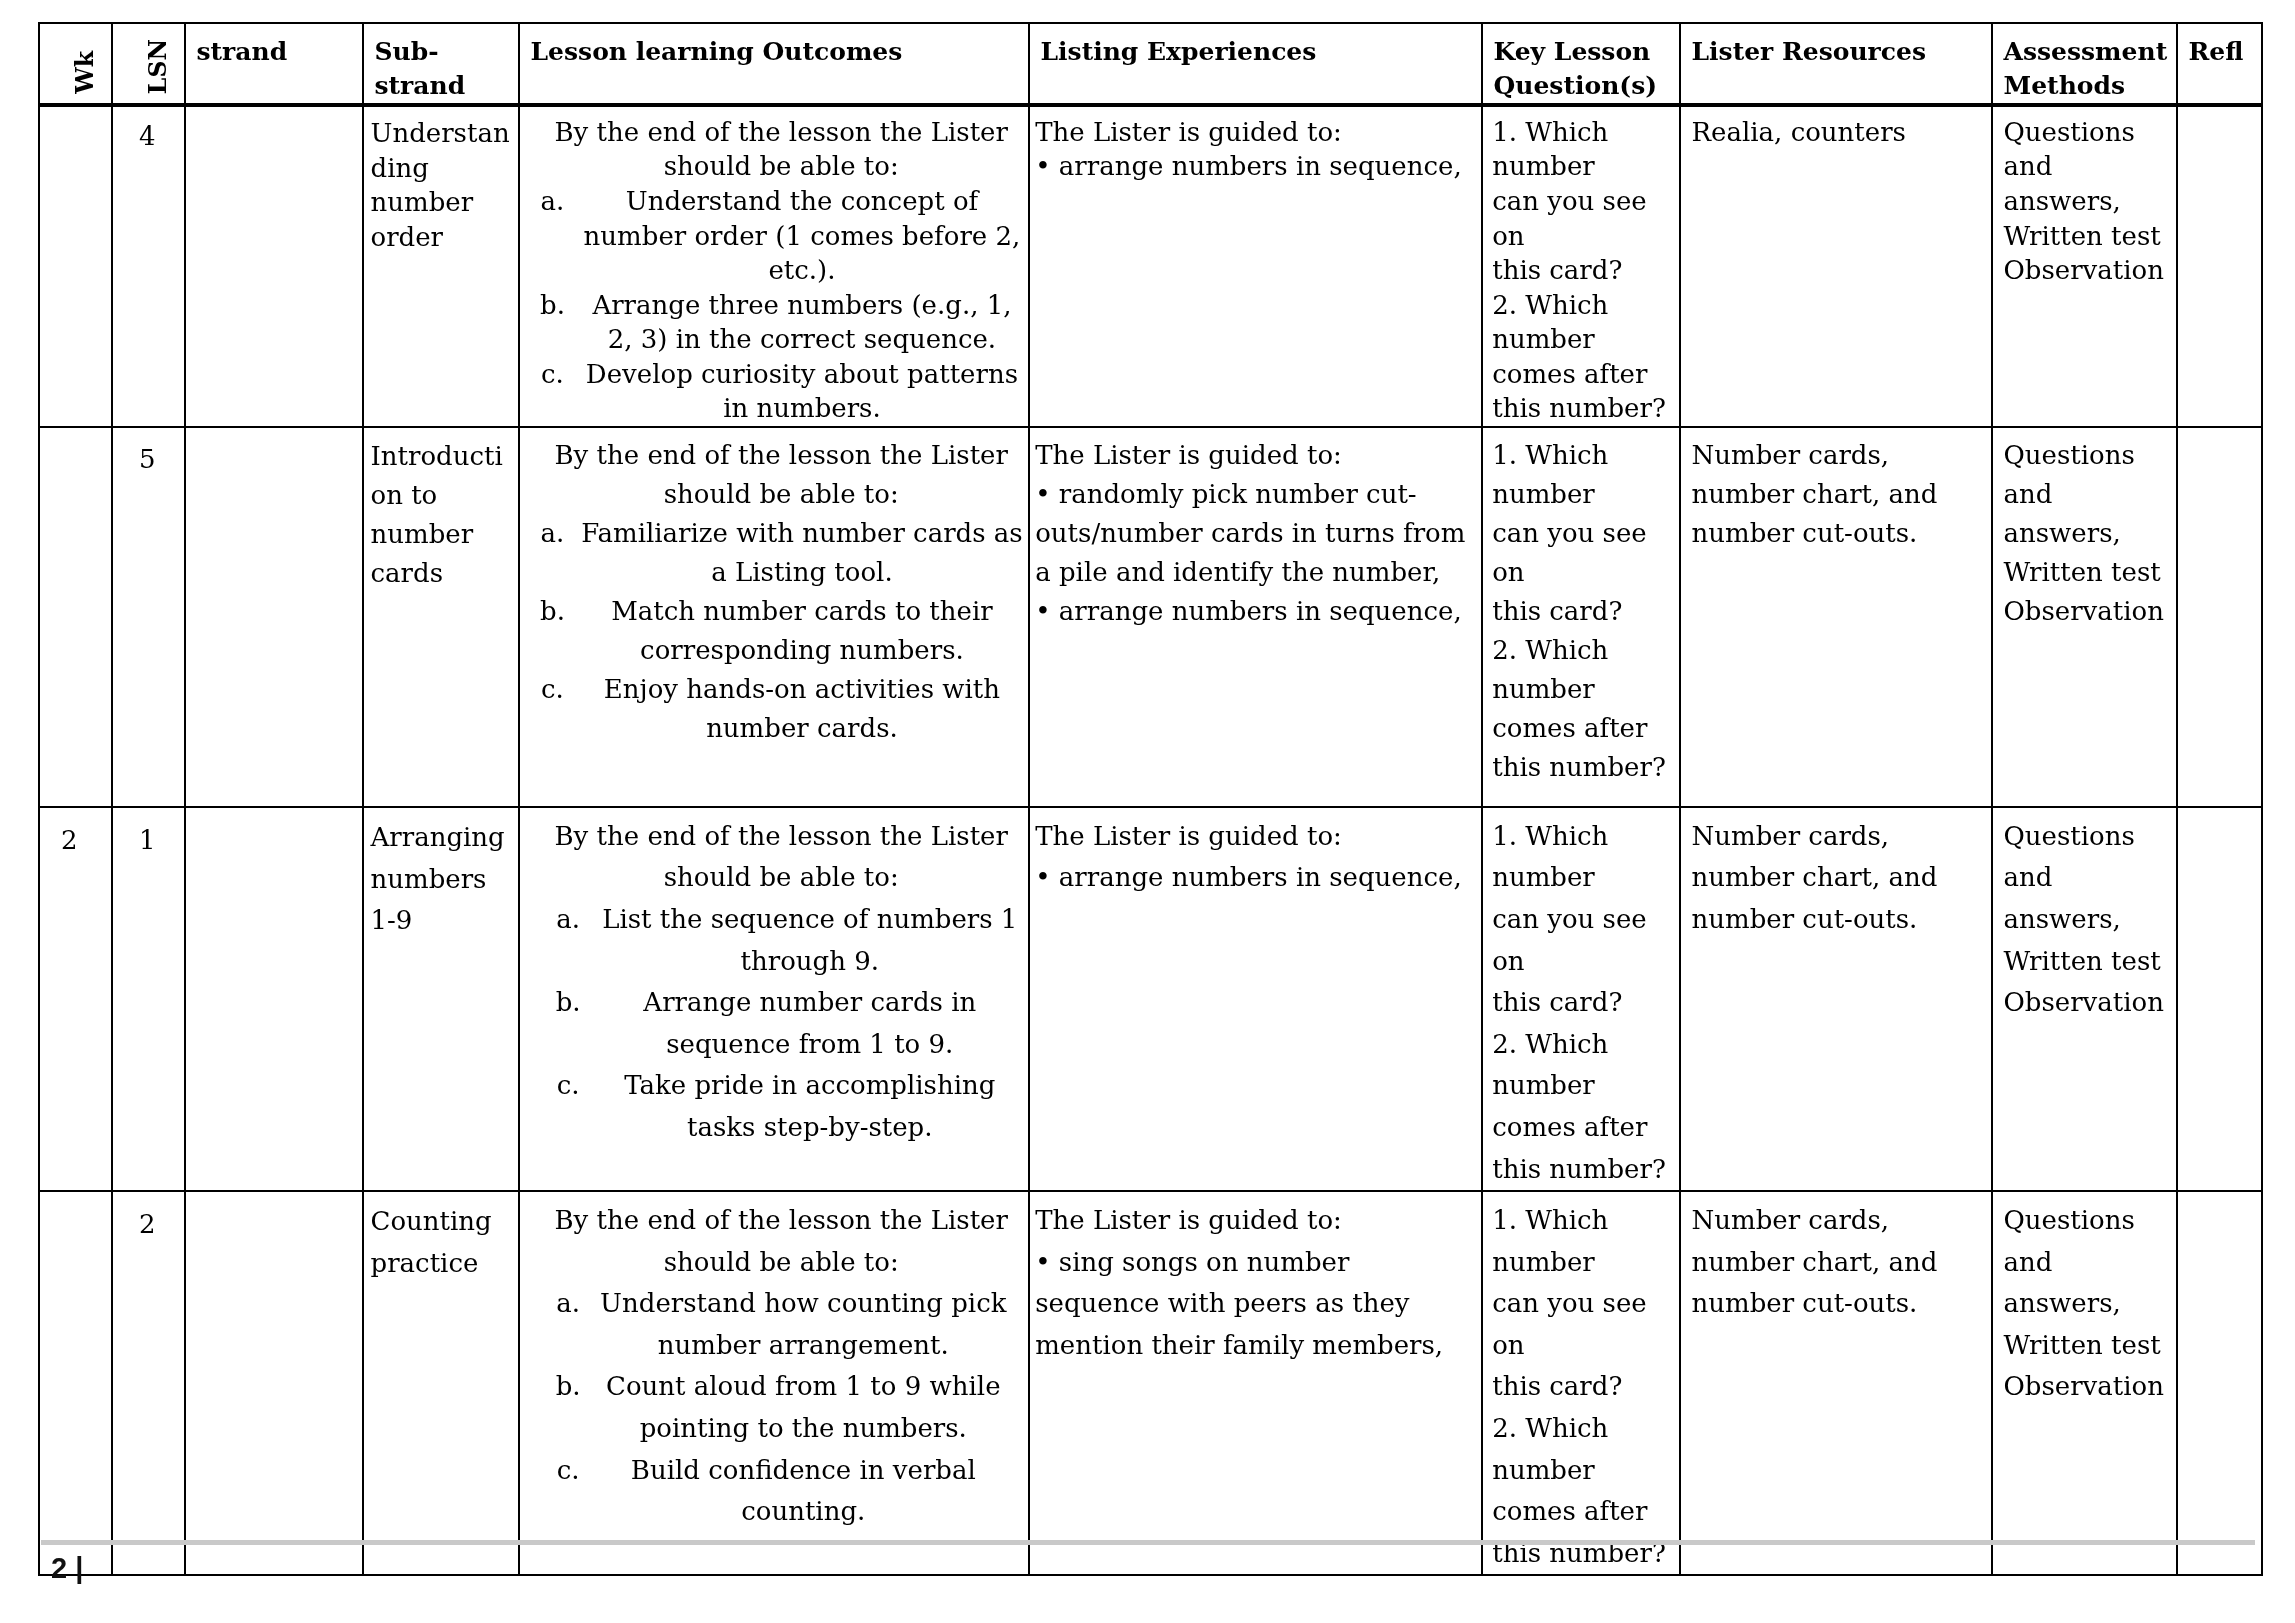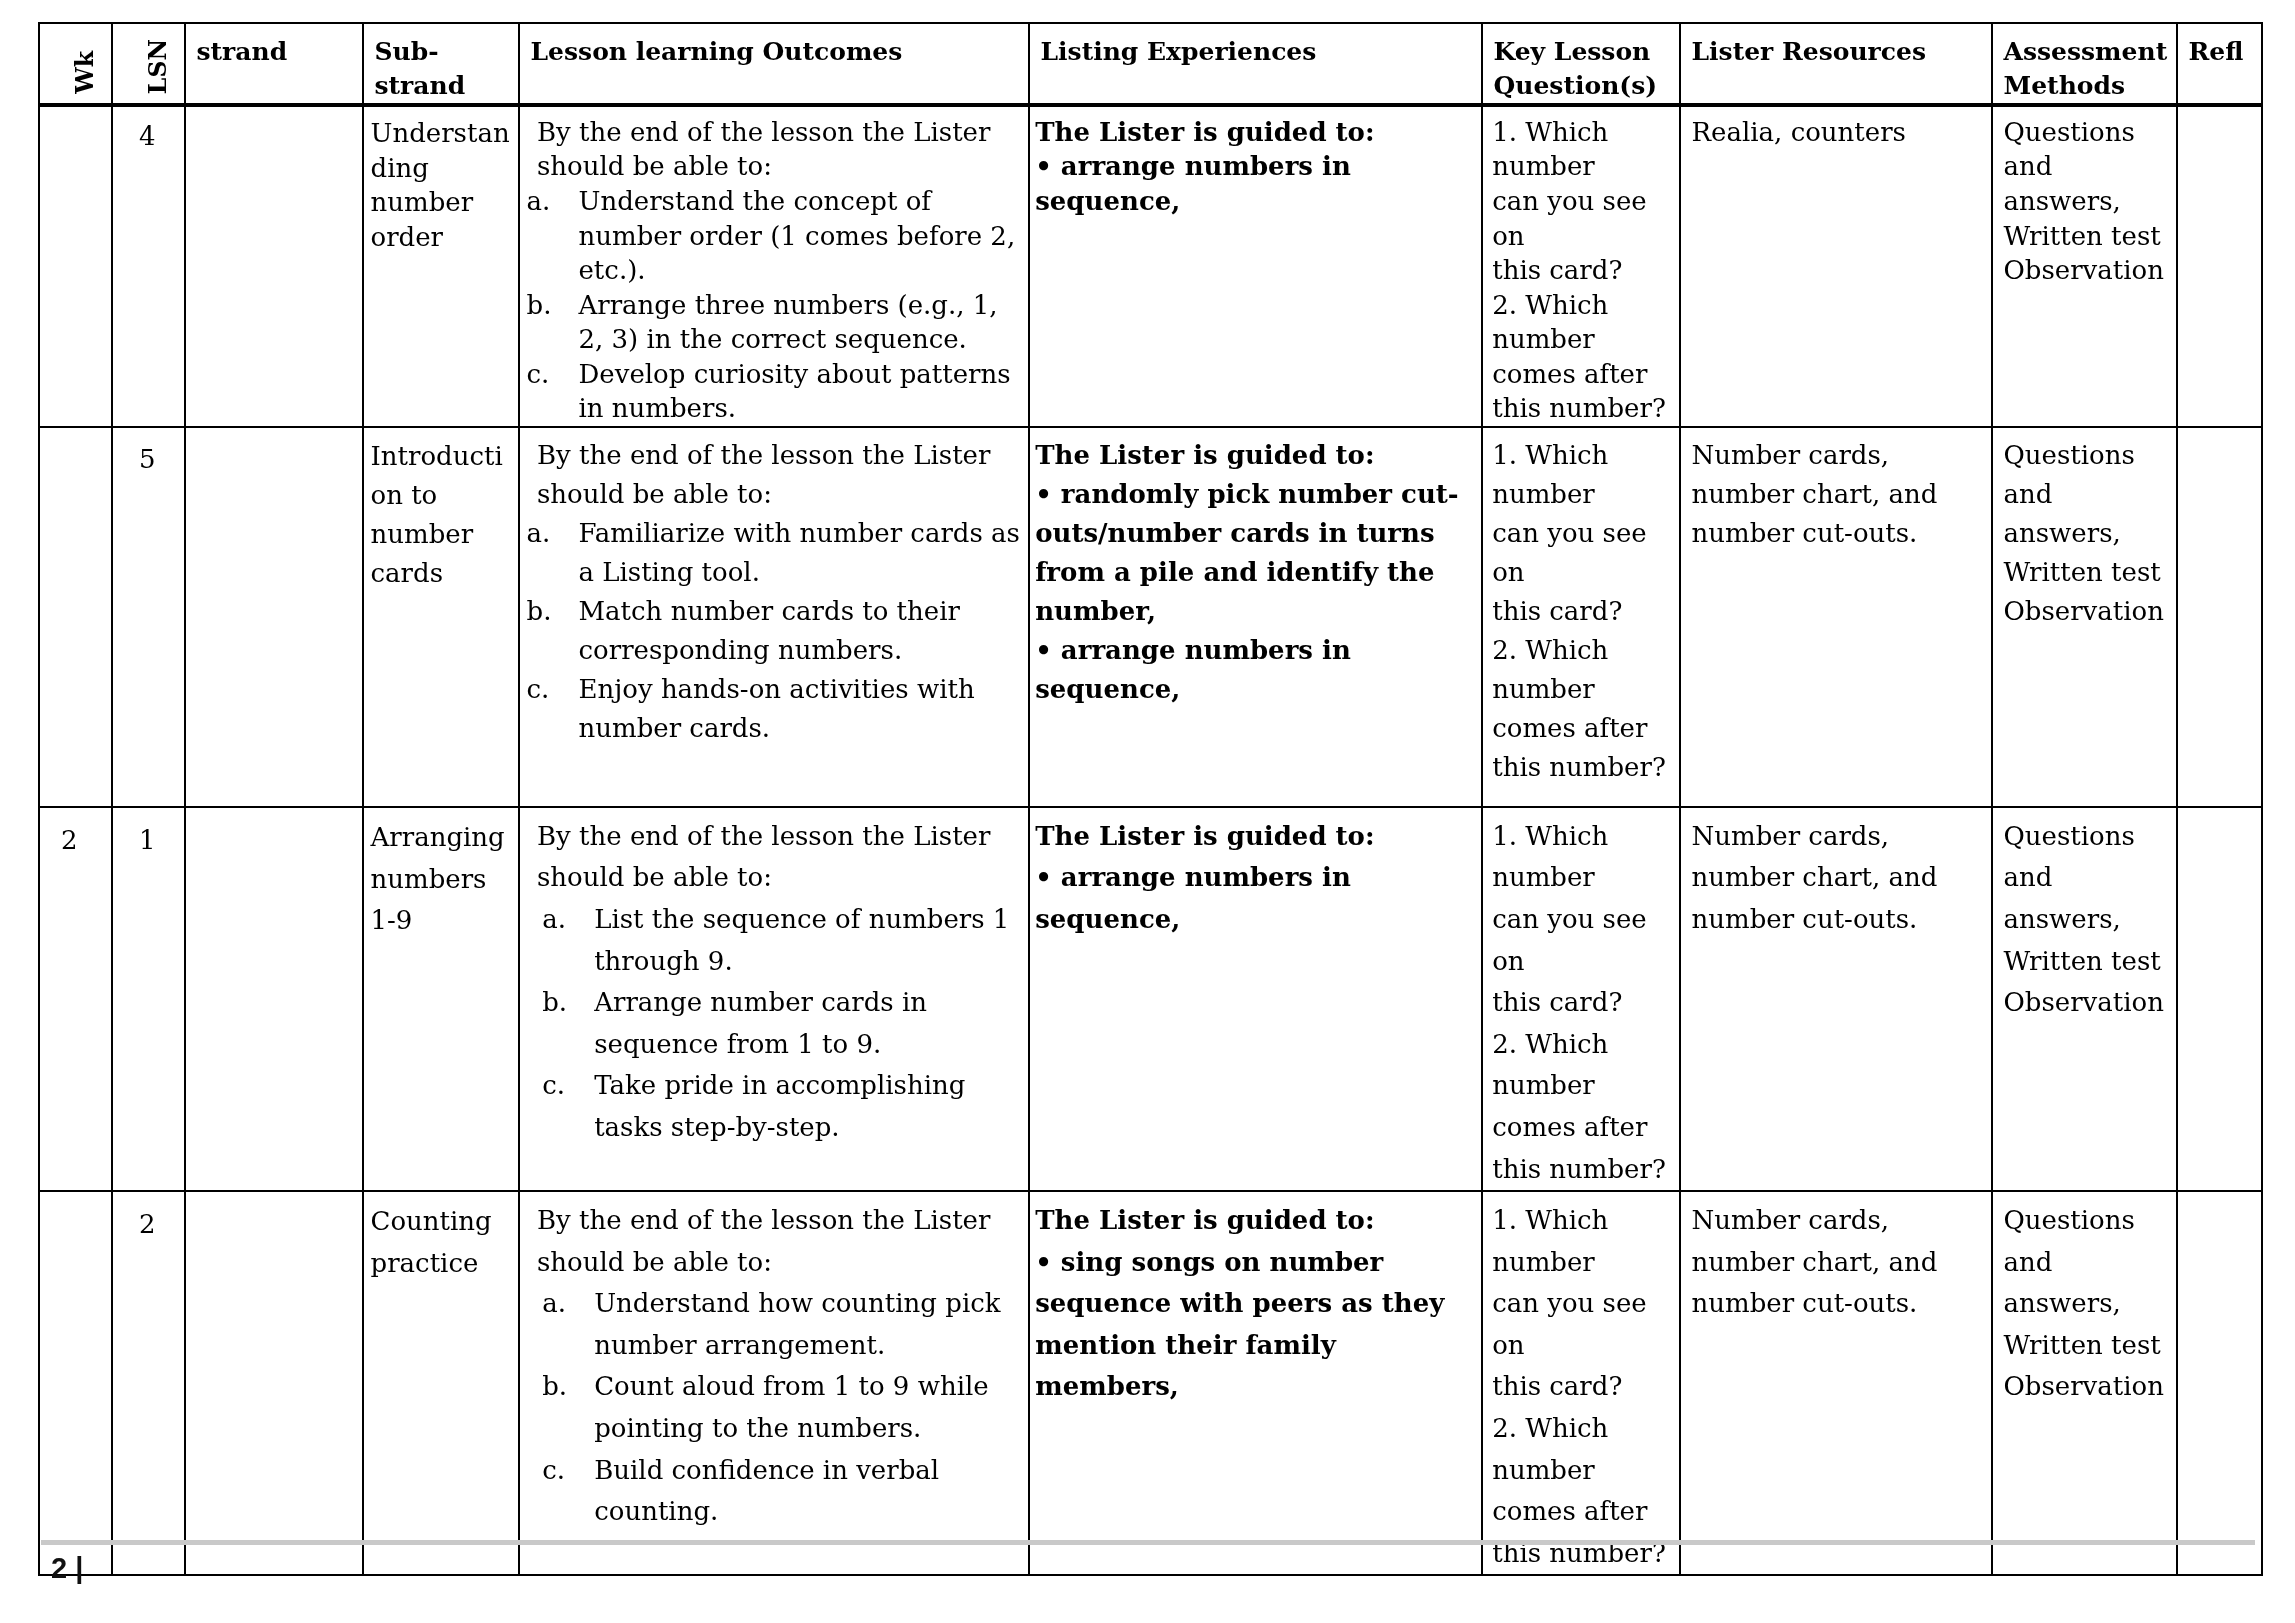--- a/index.html
+++ b/index.html
@@ -16,28 +16,28 @@
   td{font-size:26px;}
   tr.r1{height:296px;line-height:1.33;}
   tr.r2{height:380px;line-height:1.5;}
   tr.r3{height:372px;line-height:1.6;}
   tr.r4{height:380px;line-height:1.6;}
 
   td.wk{padding:11.8px 0 0 21px;}
   td.lsn{padding:11.8px 0 0 26px;}
   td.strand{padding:9.2px 3.9px 0 6.5px;}
   td.sub{padding:9.2px 5.2px 0 6.5px;overflow-wrap:break-word;word-break:break-word;}
-  td.out{padding:7.9px 2.6px 0 5.2px;}
+  td.out{padding:7.9px 2.6px 0 5.2px;text-align:center;}
   td.out .intro{padding-left:11.8px;}
   .li{display:flex;}
   .li .m{flex:0 0 52px;padding-left:1.3px;}
   .li .t{flex:1 1 auto;}
   tr.r3 .li .m, tr.r4 .li .m{flex-basis:52px;margin-left:15.7px;}
   tr.r4 .li .t{padding-right:13px;}
-  td.exp{padding:7.9px 5.2px 0 5.2px;font-weight:bold;}
+  td.exp{padding:7.9px 5.2px 0 5.2px;}
   .bullet::before{content:"\2022  ";}
   td.inq{padding:7.9px 3.9px 0 9.2px;}
   .q{white-space:pre-line;}
   td.res{padding:7.9px 9.2px 0 10.5px;}
   td.ass{padding:7.9px 6.5px 0 10.5px;}
   td.refl{padding:7.9px 2.6px 0 5.2px;}
 
   .footer-rule{position:absolute;left:41px;top:1540px;width:2214px;height:4.6px;background:#c9c9c9;}
   .footer-text{position:absolute;left:51px;top:1552px;font-family:"Liberation Sans","DejaVu Sans",sans-serif;font-weight:bold;font-size:29px;color:#111;}
 </style>

